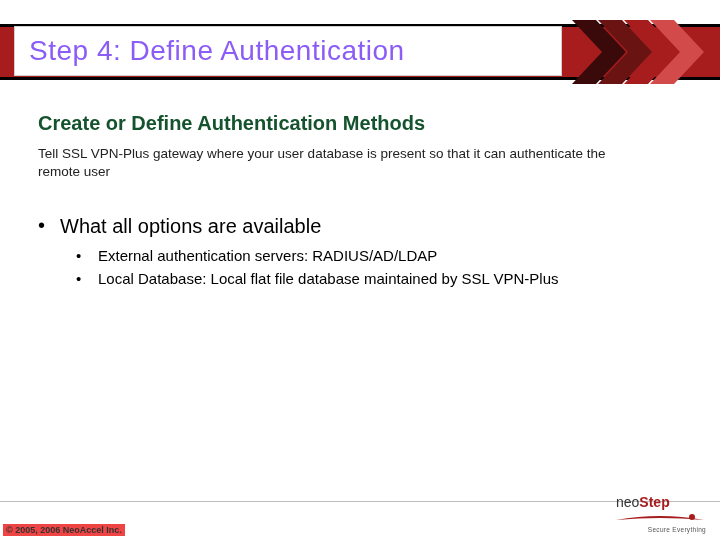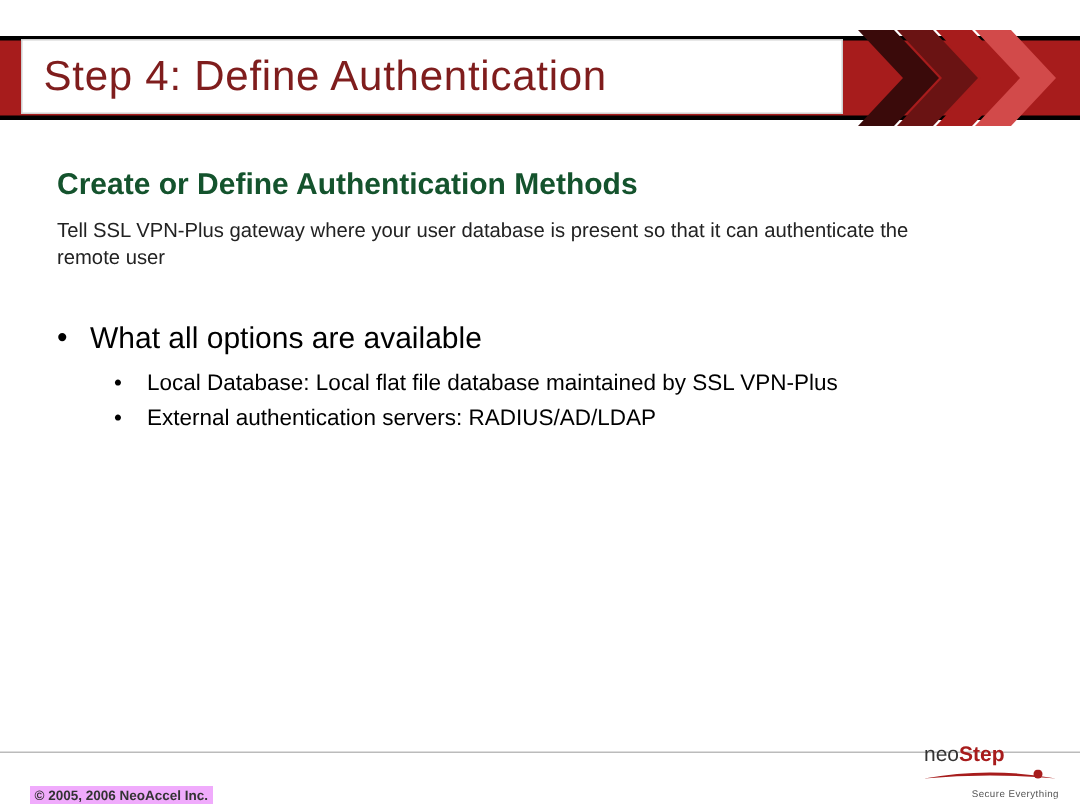--- a/index.html
+++ b/index.html
@@ -2,35 +2,35 @@
 <html><head>
 <meta charset="utf-8">
 <style>
   * { margin: 0; padding: 0; box-sizing: border-box; }
   html, body { width: 720px; height: 540px; font-family: Verdana, Arial, sans-serif; background: #fff; overflow: hidden; }
   .slide { position: relative; width: 720px; height: 540px; background: #fff; }
   .header-band { position: absolute; top: 24px; left: 0; width: 720px; height: 56px; background: #a71c1c; }
   .header-band::before { content: ""; position: absolute; top: 0; left: 0; right: 0; height: 3px; background: #000; }
   .header-band::after { content: ""; position: absolute; bottom: 0; left: 0; right: 0; height: 3px; background: #000; }
   .title-box { position: absolute; top: 26px; left: 14px; width: 548px; height: 50px; background: #fff; border: 1px solid #d0d0d0; display: flex; align-items: center; padding-left: 14px; }
-  .title-text { font-size: 28px; font-weight: 400; color: #7f1d1d; letter-spacing: 0.5px; }
+  .title-text { font-size: 28px; font-weight: 400; color: #8b5cf6; letter-spacing: 0.5px; }
   .chevrons { position: absolute; top: 20px; right: 8px; width: 140px; height: 64px; }
   .chevrons svg { width: 100%; height: 100%; }
   .content { position: absolute; top: 112px; left: 38px; width: 640px; }
   .subtitle { font-size: 20px; font-weight: 700; color: #14532d; margin-bottom: 10px; }
   .desc { font-size: 13.5px; color: #222; line-height: 1.35; margin-bottom: 34px; max-width: 580px; }
   ul.top { list-style: none; }
   ul.top > li { position: relative; padding-left: 22px; margin-bottom: 10px; }
   ul.top > li::before { content: "•"; position: absolute; left: 0; top: 0; font-size: 20px; color: #000; line-height: 1; }
   .top-text { font-size: 20px; font-weight: 400; color: #000; text-align: right; }
   ul.sub { list-style: none; margin-top: 8px; margin-left: 16px; }
   ul.sub > li { position: relative; padding-left: 22px; font-size: 15px; color: #000; line-height: 1.35; margin-bottom: 2px; }
   ul.sub > li::before { content: "•"; position: absolute; left: 0; top: 0; font-size: 15px; color: #000; }
   .footer-line { position: absolute; left: 0; bottom: 38px; width: 720px; height: 1px; background: #bbb; }
-  .copyright { position: absolute; left: 20px; bottom: 4px; font-size: 9px; font-weight: 700; color: #333; background: #f0abfc; padding: 1px 3px; }
+  .copyright { position: absolute; left: 3px; bottom: 4px; font-size: 9px; font-weight: 700; color: #333; background: #ef4444; padding: 1px 3px; }
   .logo { position: absolute; right: 14px; bottom: 6px; width: 90px; height: 40px; }
   .logo .brand { font-size: 14px; font-weight: 400; color: #333; }
   .logo .brand strong { font-weight: 700; color: #a71c1c; }
   .logo .tag { font-size: 6.5px; color: #555; text-align: right; letter-spacing: 0.3px; margin-top: -2px; }
   .logo .swoosh { width: 88px; height: 10px; }
 </style>
 </head>
 <body>
 
 <div class="slide">
@@ -51,22 +51,22 @@
   </div>
 
   <div class="content">
     <div class="subtitle">Create or Define Authentication Methods</div>
     <div class="desc">Tell SSL VPN-Plus gateway where your user database is present so that it can authenticate the remote user</div>
 
     <ul class="top">
       <li>
         <span class="top-text">What all options are available</span>
         <ul class="sub">
+          <li>External authentication servers: RADIUS/AD/LDAP</li>
           <li>Local Database: Local flat file database maintained by SSL VPN-Plus</li>
-          <li>External authentication servers: RADIUS/AD/LDAP</li>
         </ul>
       </li>
     </ul>
   </div>
 
   <div class="footer-line"></div>
 
   <div class="copyright">© 2005, 2006 NeoAccel Inc.</div>
 
   <div class="logo">

